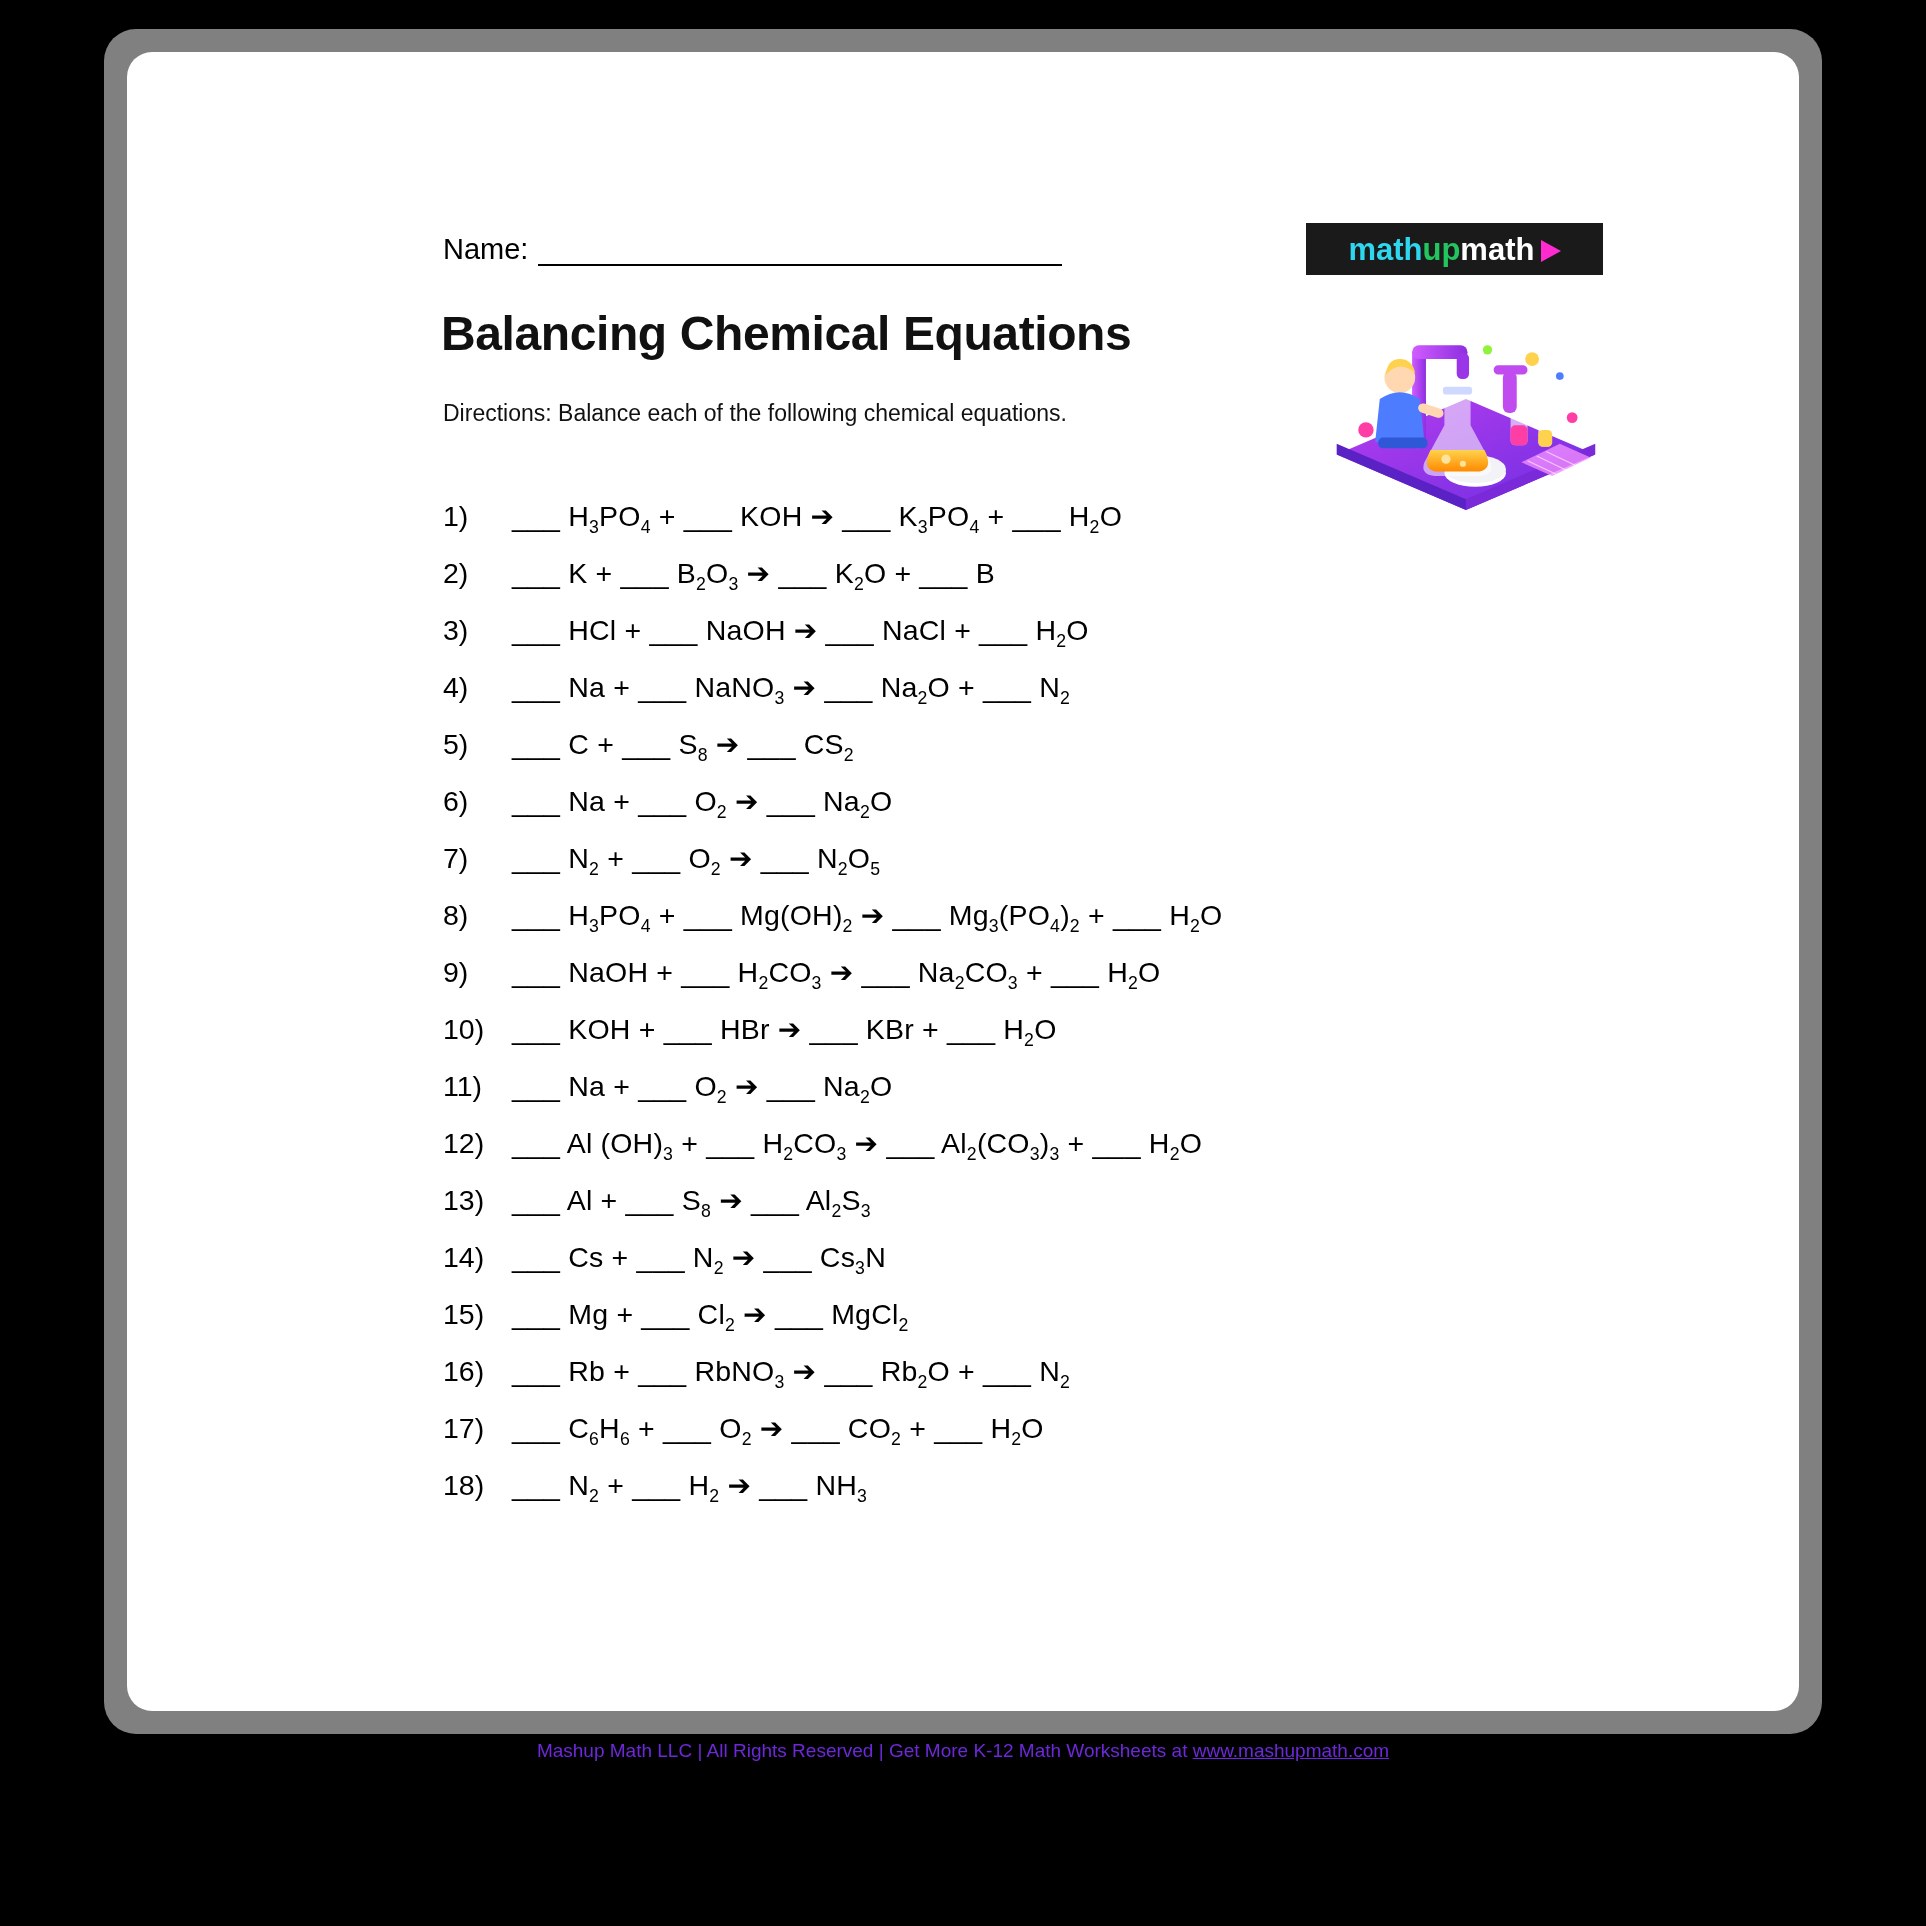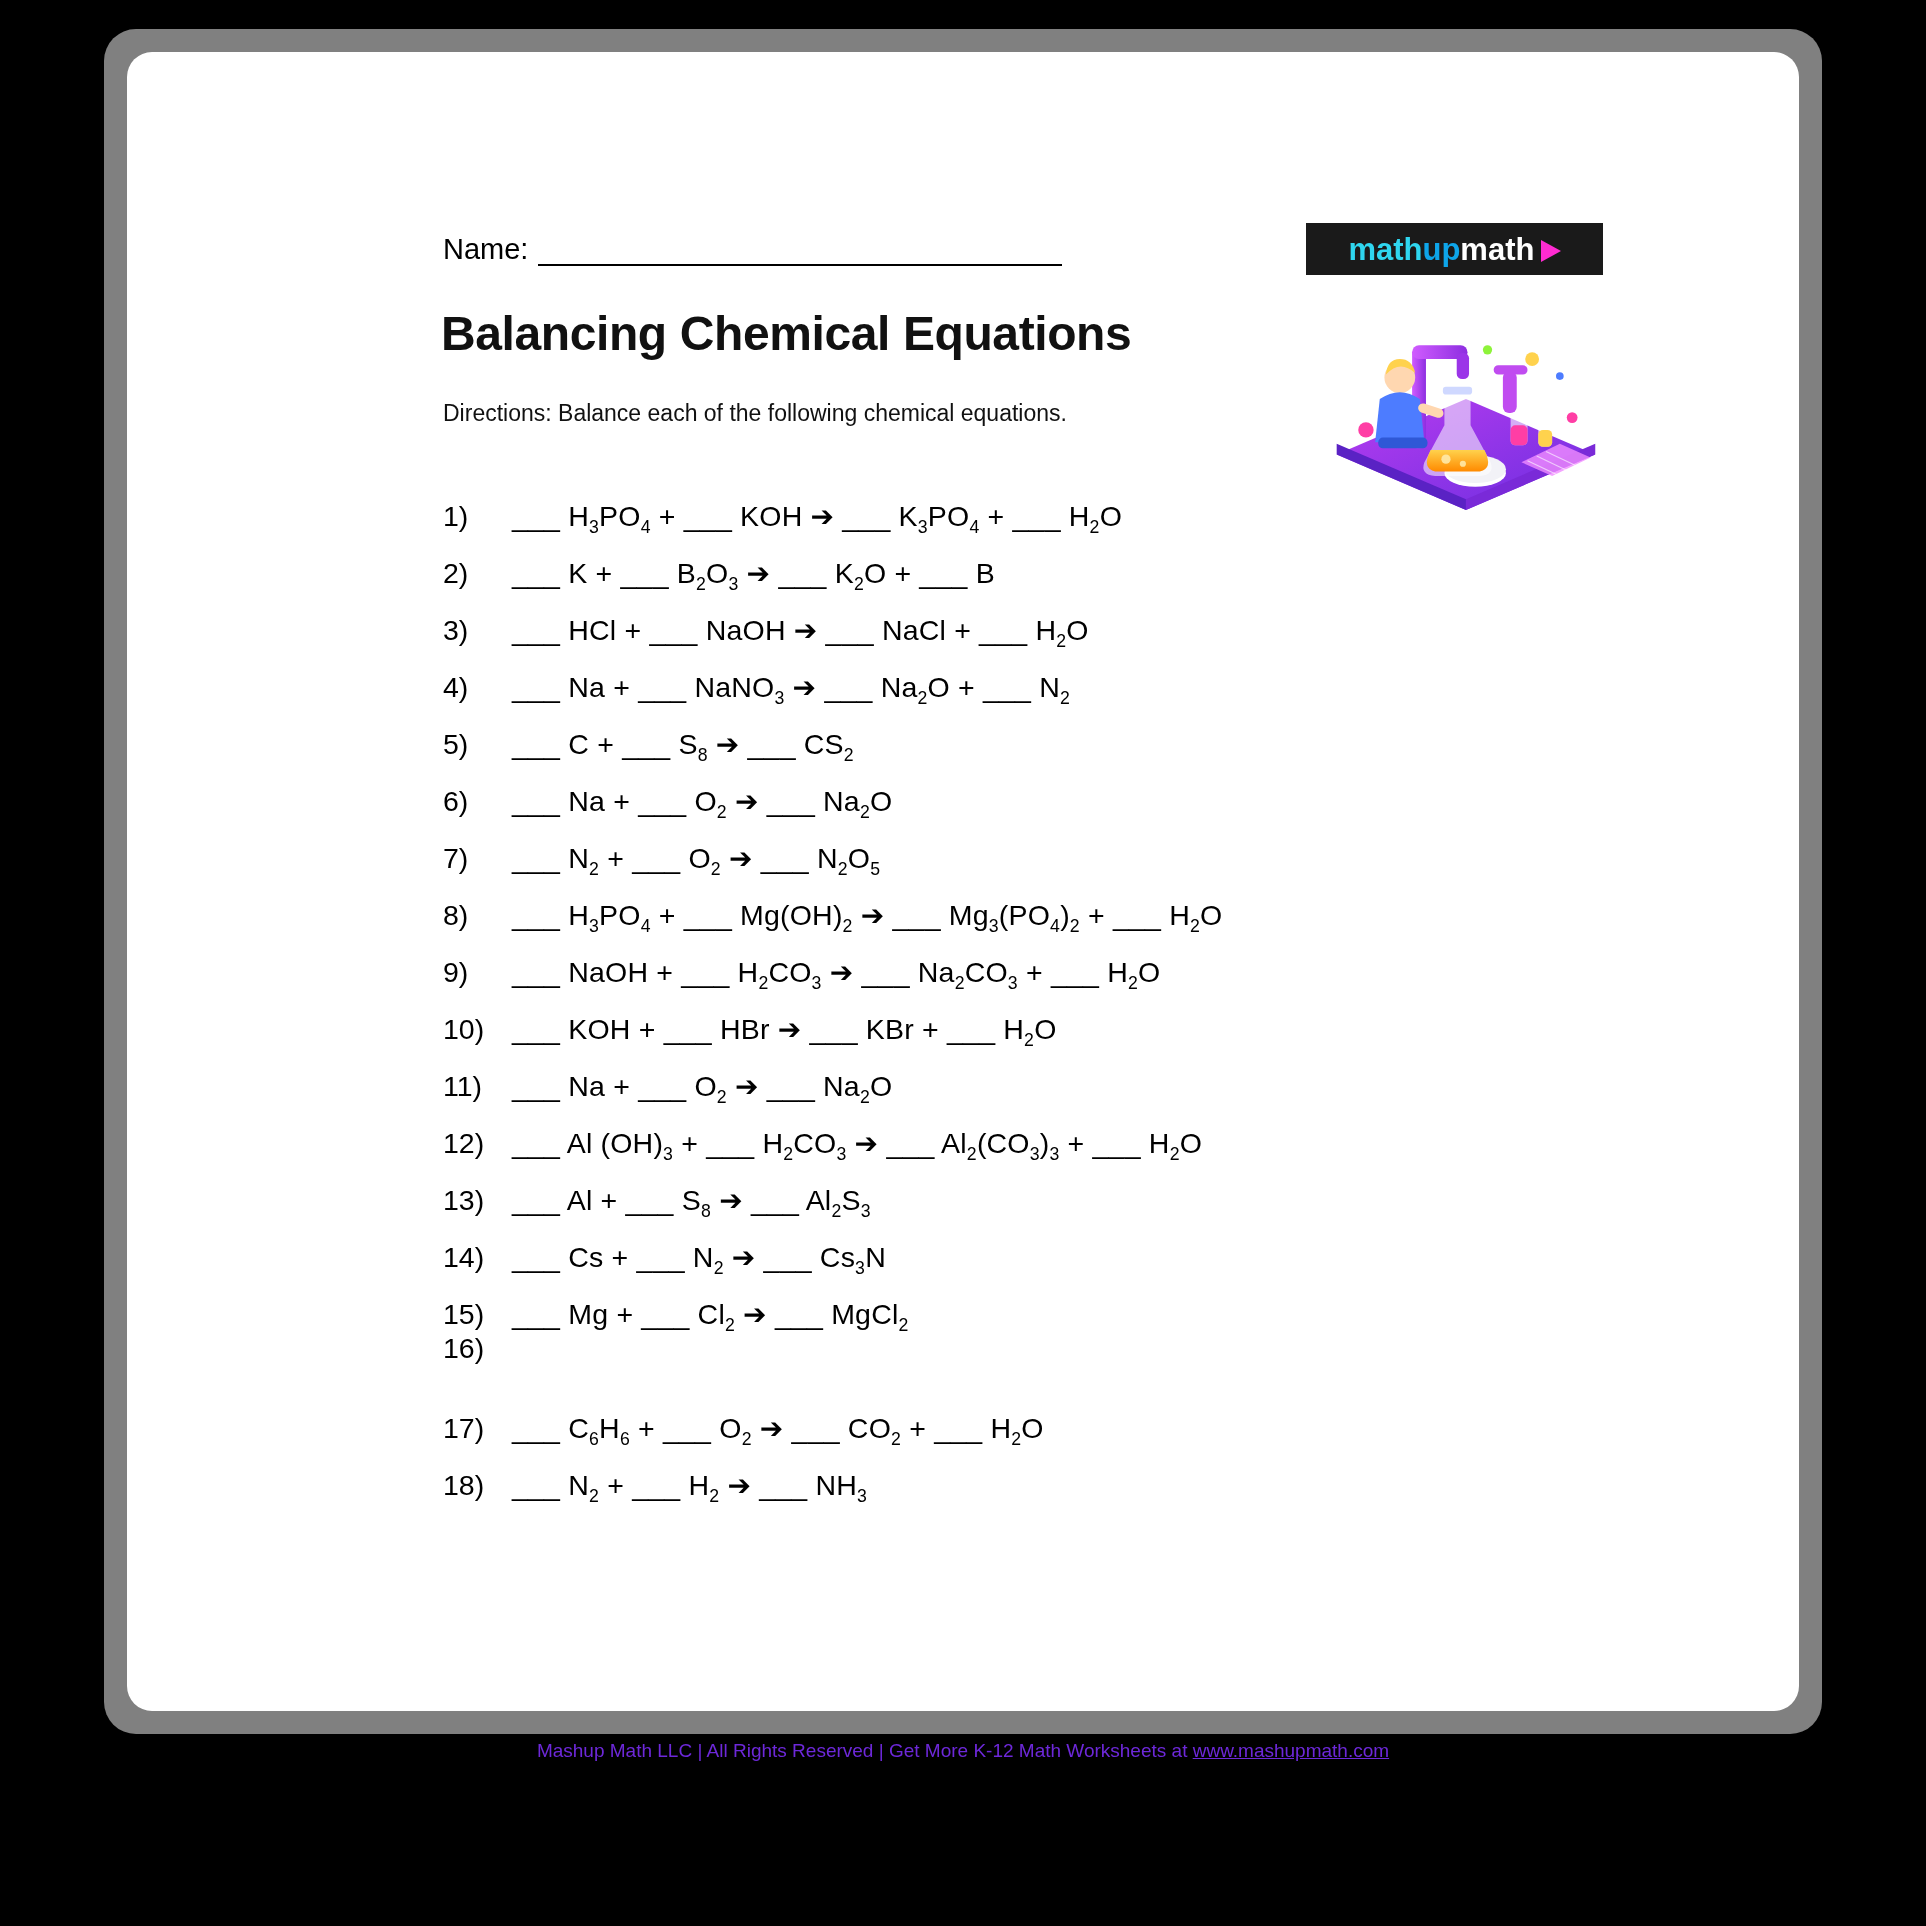--- a/index.html
+++ b/index.html
@@ -85,21 +85,21 @@
     top: 171px;
     width: 297px;
     height: 52px;
     background: #1a1a1a;
     display: flex;
     align-items: center;
     justify-content: center;
   }
   .logo-text { font-size: 31px; font-weight: bold; line-height: 1; }
   .logo-mash { color: #2fd6ef; }
-  .logo-up { color: #0ea5e9; }
+  .logo-up { color: #22c55e; }
   .logo-math { color: #ffffff; }
   .logo-play {
     display: inline-block;
     width: 0; height: 0;
     border-left: 20px solid #ff2bd1;
     border-top: 11.6px solid transparent;
     border-bottom: 11.6px solid transparent;
     margin-left: 6.2px;
     vertical-align: middle;
   }
@@ -301,20 +301,21 @@
           <div class="problem-row">
             <span class="problem-num">14)</span>
             <span class="problem-body">___ Cs  +  ___ N<sub>2</sub>  <span class="arrow">➔</span>   ___ Cs<sub>3</sub>N</span>
           </div>
           <div class="problem-row">
             <span class="problem-num">15)</span>
             <span class="problem-body">___ Mg  +  ___ Cl<sub>2</sub>  <span class="arrow">➔</span>   ___ MgCl<sub>2</sub></span>
           </div>
           <div class="problem-row">
             <span class="problem-num">16)</span>
+            <span class="problem-body">___ Rb  +  ___ RbNO<sub>3</sub>  <span class="arrow">➔</span>  ___ Rb<sub>2</sub>O  +  ___ N<sub>2</sub></span>
           </div>
           <div class="problem-row">
             <span class="problem-num">17)</span>
             <span class="problem-body">___ C<sub>6</sub>H<sub>6</sub>  +   ___ O<sub>2</sub>  <span class="arrow">➔</span>  ___ CO<sub>2</sub>  +   ___ H<sub>2</sub>O</span>
           </div>
           <div class="problem-row">
             <span class="problem-num">18)</span>
             <span class="problem-body">___ N<sub>2</sub>  +  ___ H<sub>2</sub>  <span class="arrow">➔</span> ___ NH<sub>3</sub></span>
           </div>
         </div>

